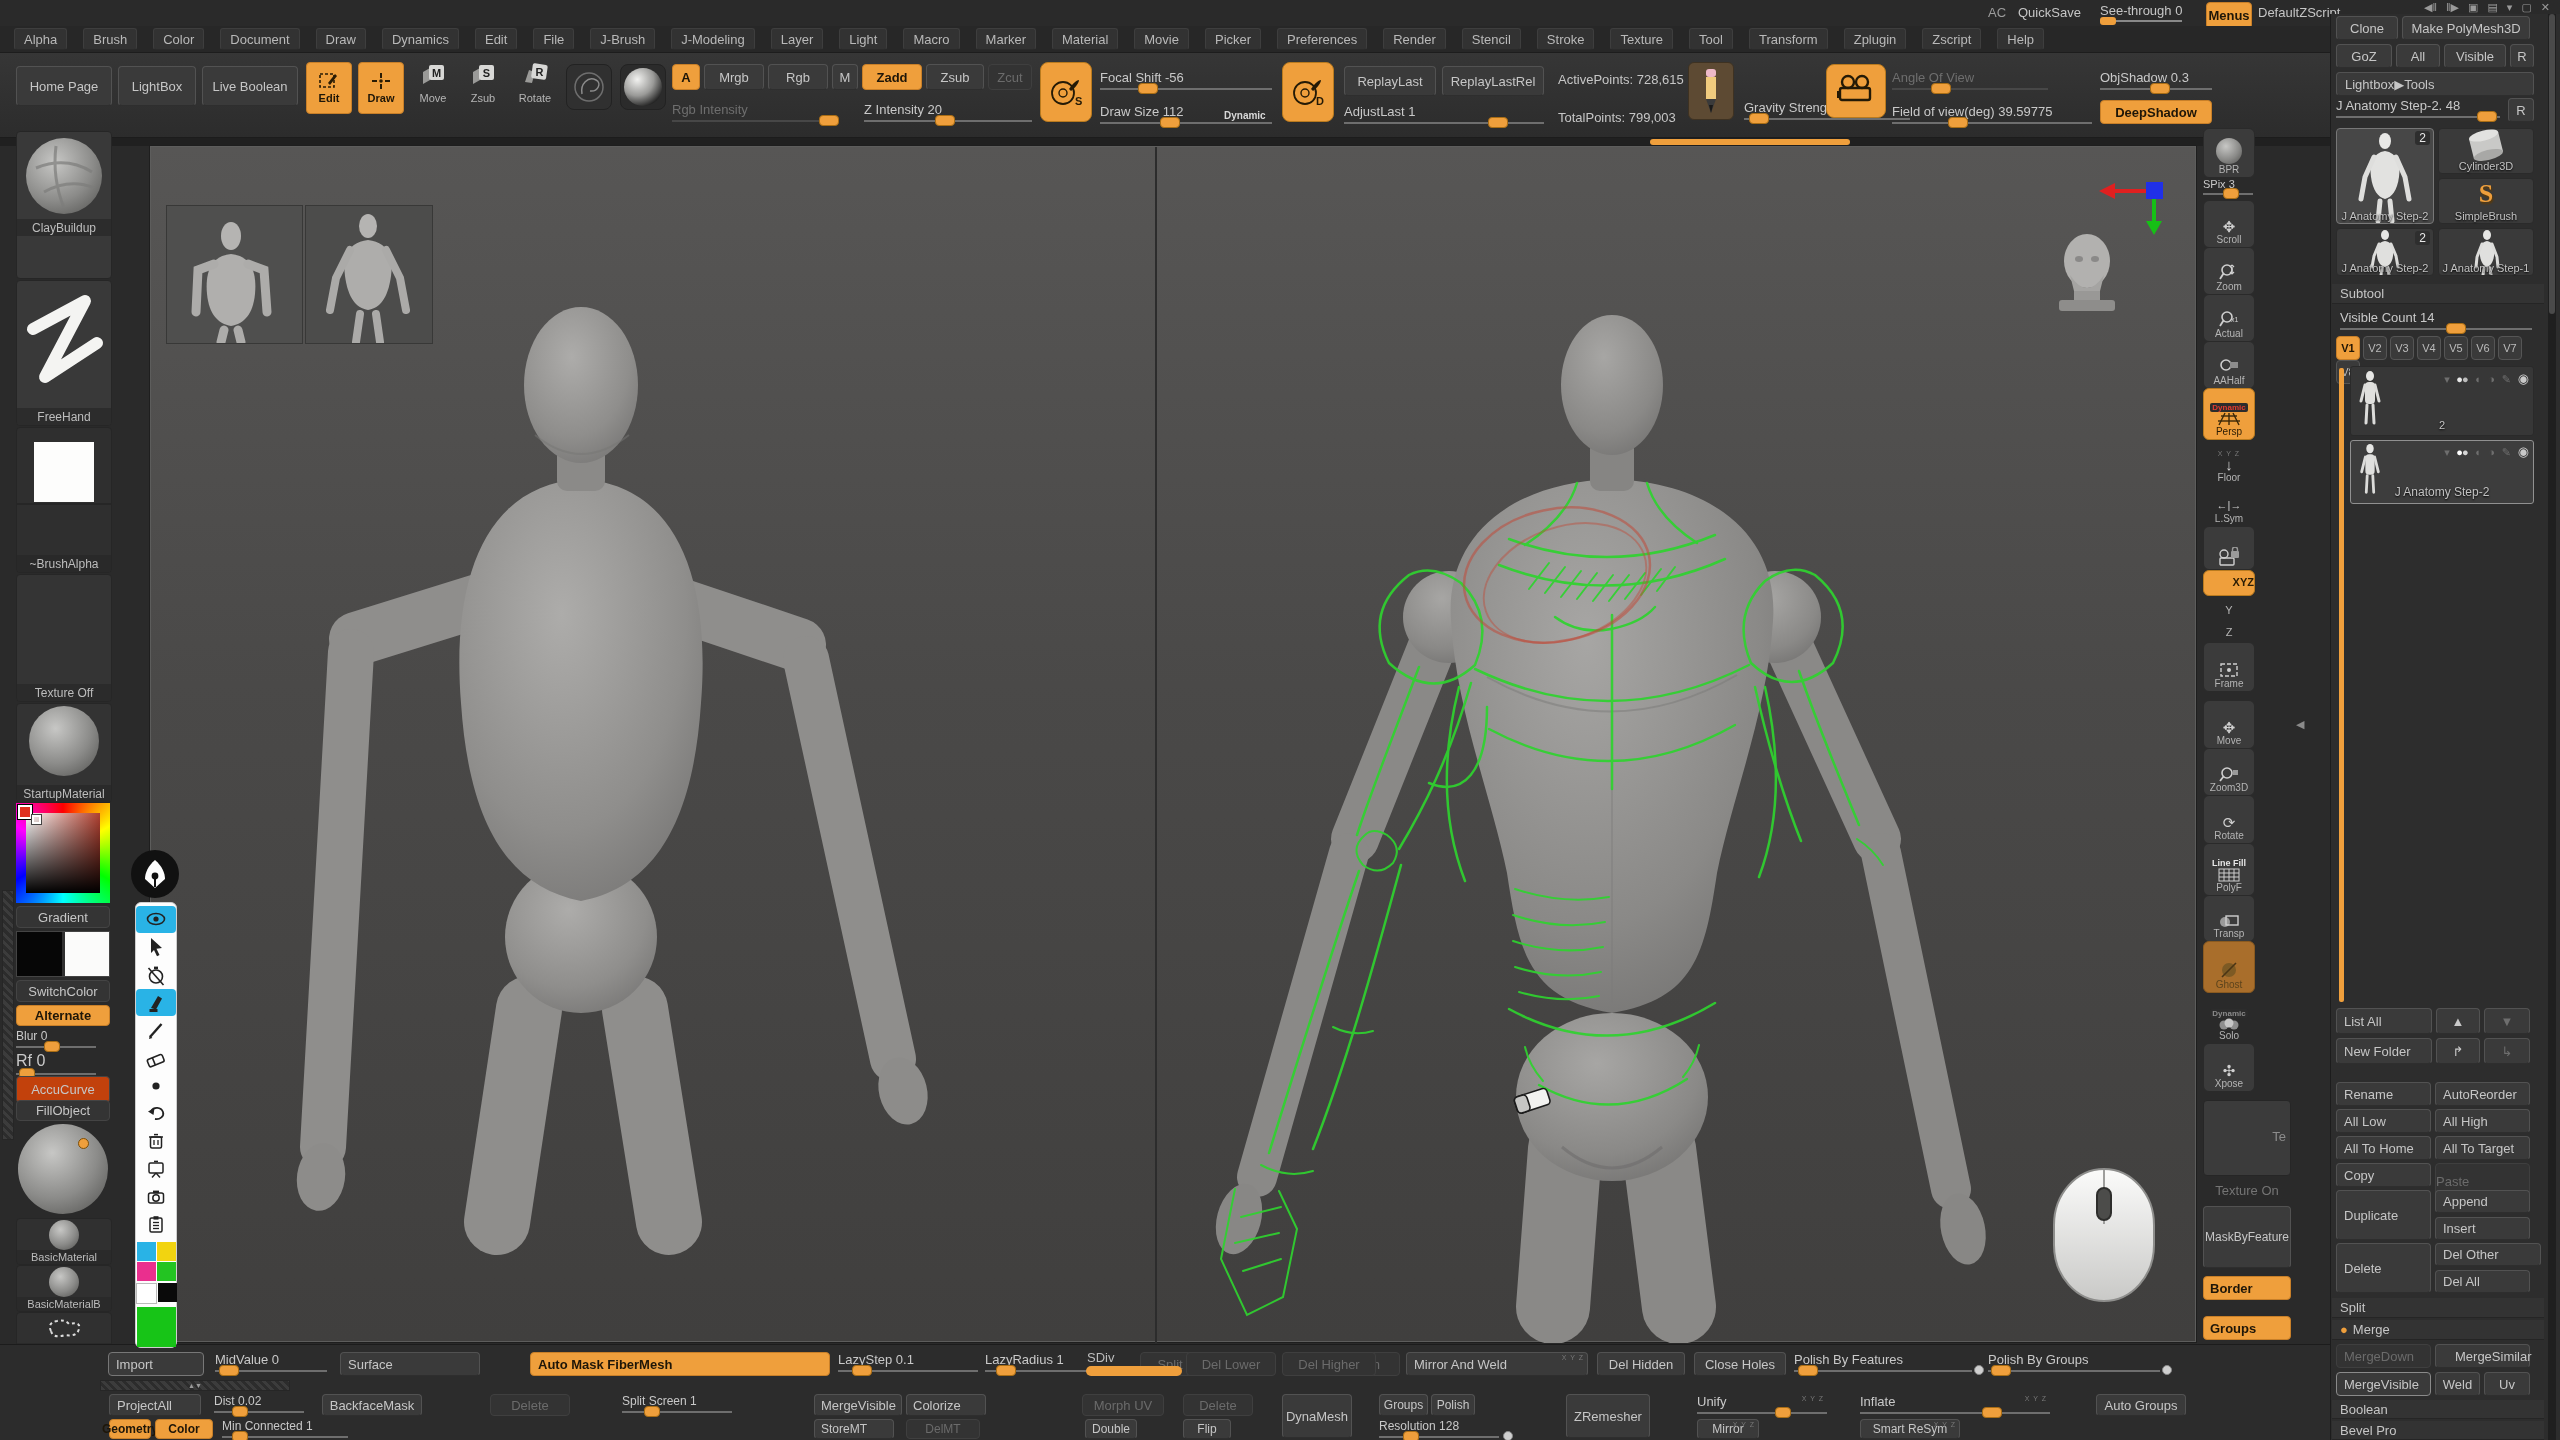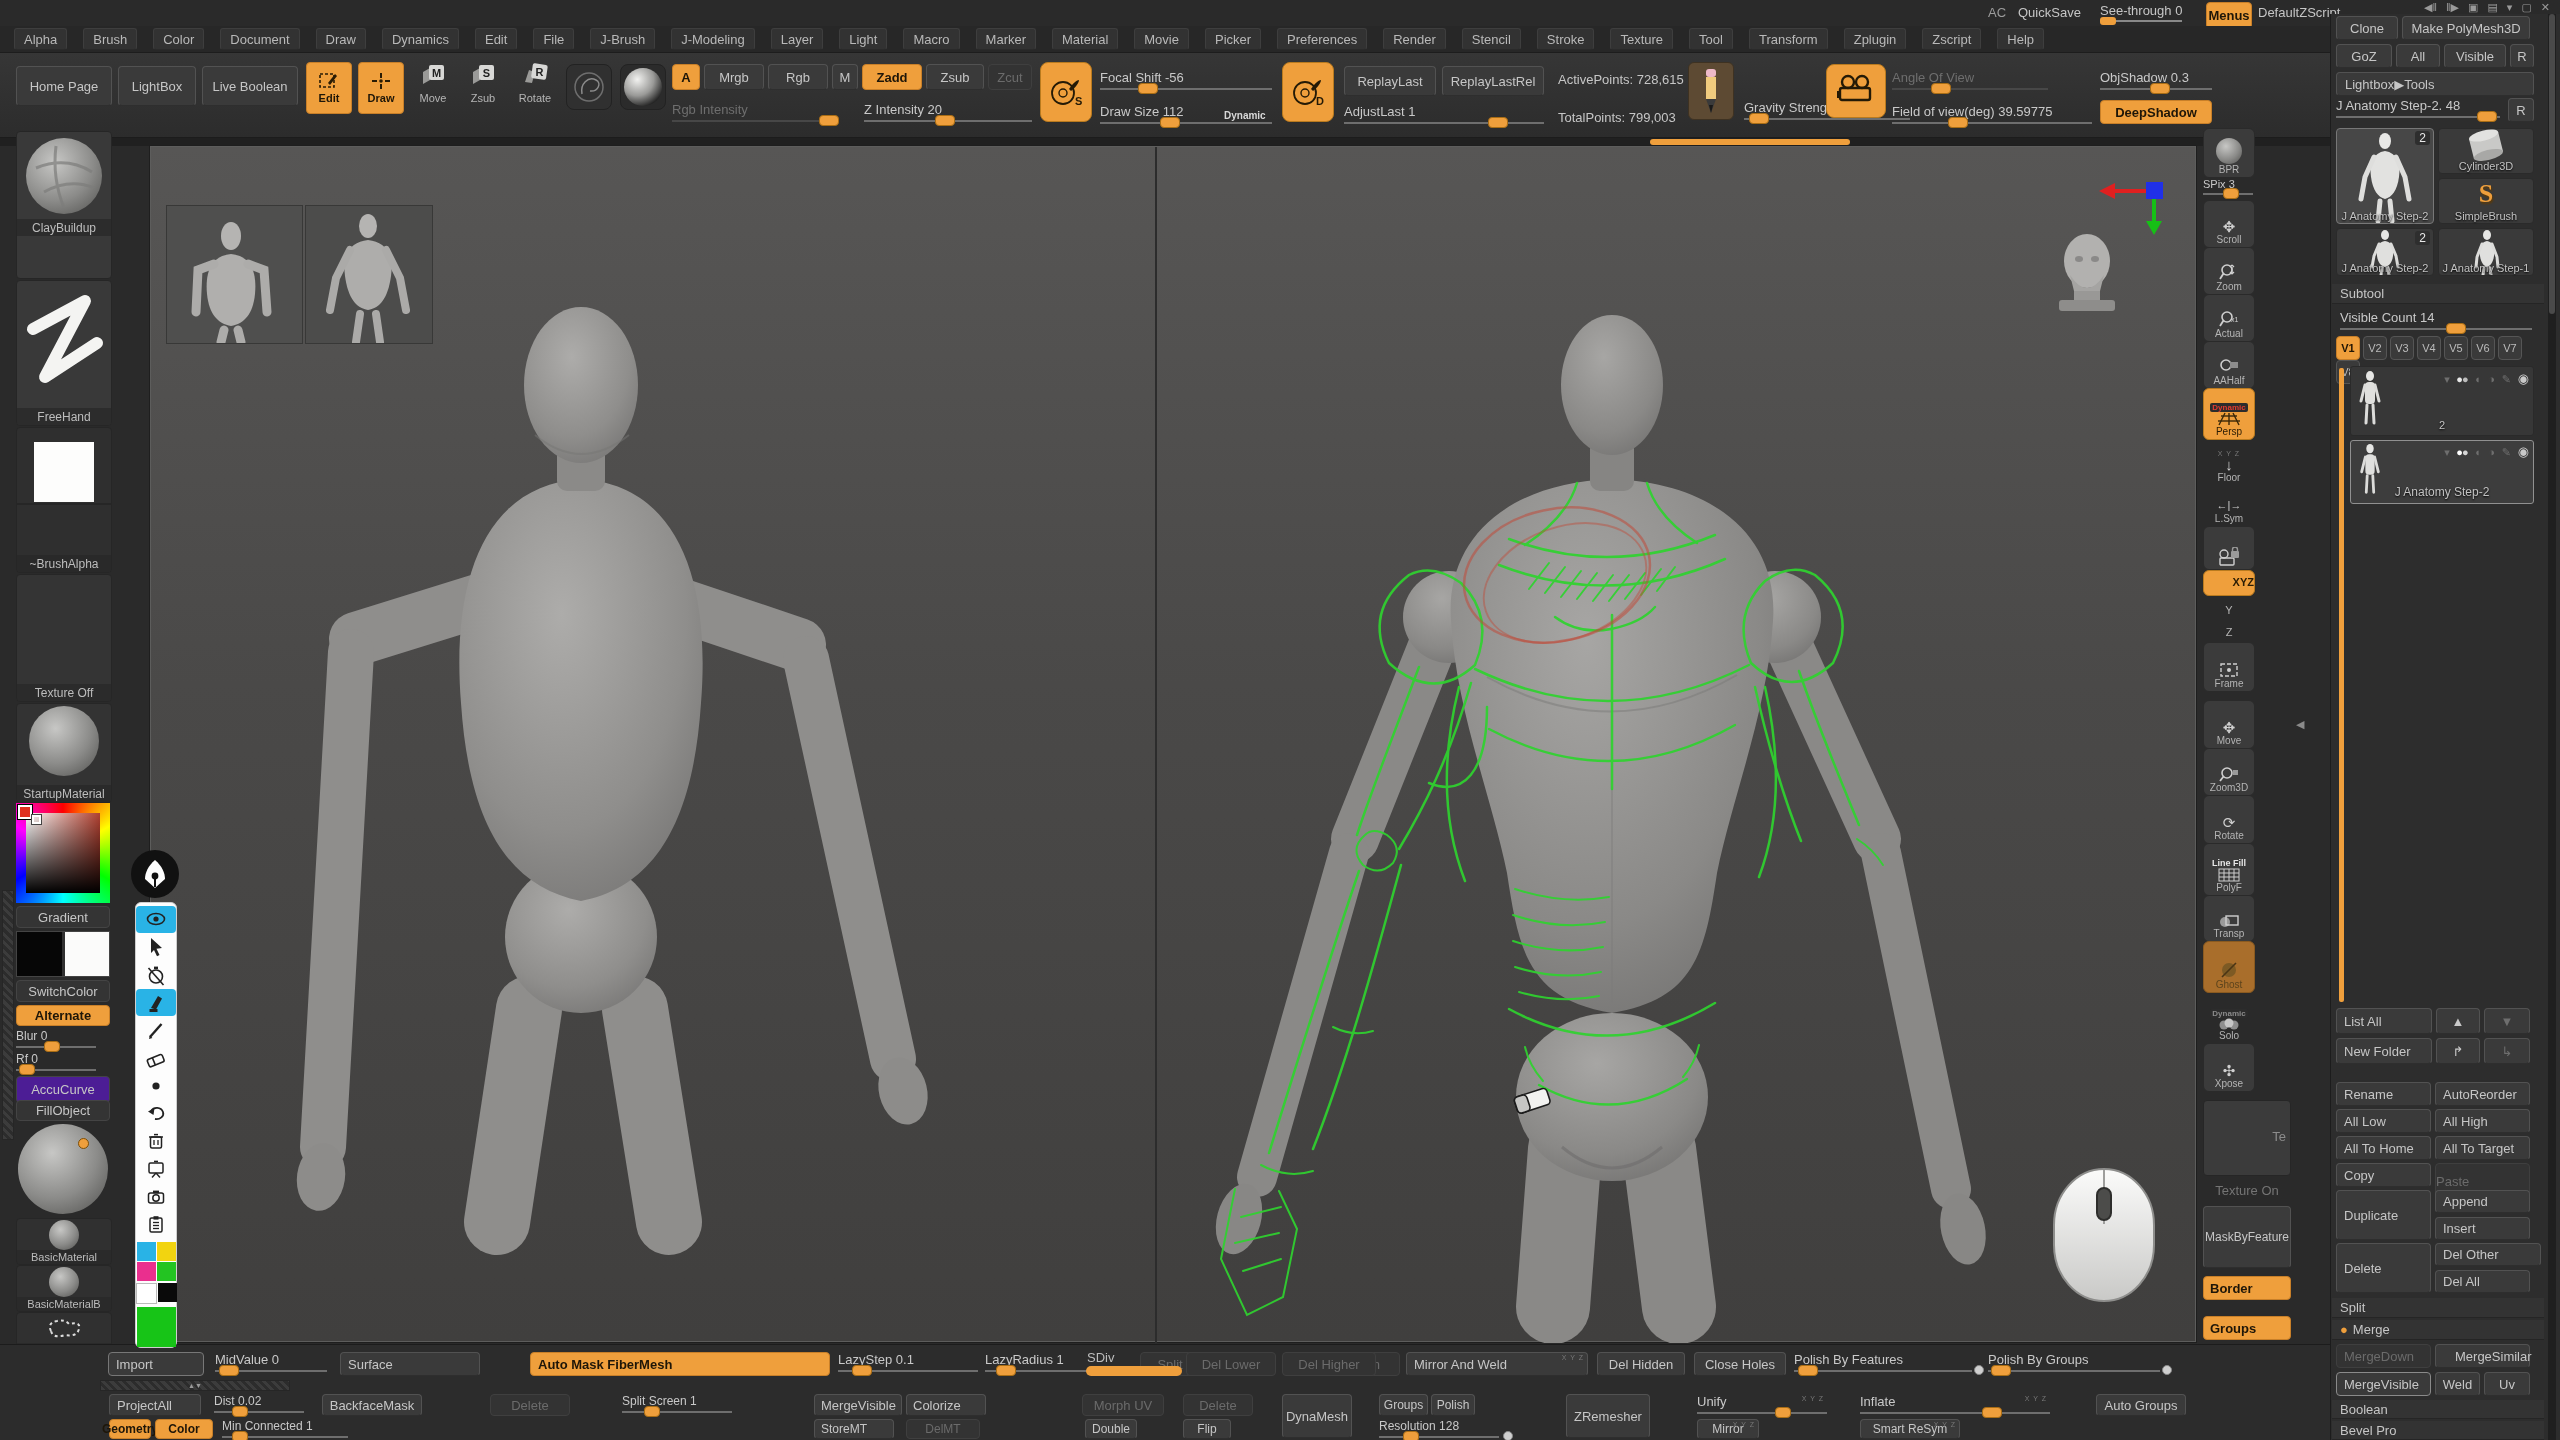--- a/index.html
+++ b/index.html
@@ -508,22 +508,22 @@
     <div class="p" style="left:16px;top:12px;width:9px;height:9px;border:2px solid #fff;outline:1px solid #444"></div>
   </div>
   <div class="b" style="left:16px;top:906px;width:94px;height:22px;background:#343434;border-color:#444">Gradient</div>
   <div class="p" style="left:16px;top:931px;width:94px;height:46px;background:#303030;border:1px solid #444;display:flex">
     <div style="flex:1;background:#060606"></div>
     <div style="flex:1;background:#fbfbfa;margin-left:3px"></div>
   </div>
   <div class="b" style="left:16px;top:980px;width:94px;height:22px;background:#343434;border-color:#444">SwitchColor</div>
   <div class="b" style="left:16px;top:1005px;width:94px;height:21px" data-state="on">Alternate</div>
   <div class="sl" style="left:16px;top:1029px;width:80px;font-size:12px"><span>Blur 0</span><div class="k" style="left:35%;width:14px"></div></div>
-  <div class="sl" style="left:16px;top:1052px;width:80px;font-size:12px"><span>Rf 0</span><div class="k" style="left:4%;width:14px"></div></div>
-  <div class="b" style="left:16px;top:1076px;width:94px;height:27px;background:#4c1d95;border-color:#444">AccuCurve</div>
+  <div class="sl" style="left:16px;top:1052px;width:80px;font-size:16px"><span>Rf 0</span><div class="k" style="left:4%;width:14px"></div></div>
+  <div class="b" style="left:16px;top:1076px;width:94px;height:27px;background:#c2410c;border-color:#444">AccuCurve</div>
   <div class="b" style="left:16px;top:1100px;width:94px;height:21px;background:#343434;border-color:#444">FillObject</div>
   <div class="p ball" style="left:18px;top:1124px;width:90px;height:90px">
     <div class="p" style="left:60px;top:14px;width:11px;height:11px;border-radius:50%;background:#ef9f3c;border:1px solid #7c4e08"></div>
   </div>
   <div class="thumb" style="top:1218px;height:45px;background:#303030">
       <div class="ball p" style="left:32px;top:1px;width:30px;height:30px"></div>
       <div class="lbl" style="height:14px;font-size:11px">BasicMaterial</div>
     </div>
   <div class="thumb" style="top:1265px;height:45px;background:#303030">
       <div class="ball p" style="left:32px;top:1px;width:30px;height:30px"></div>

